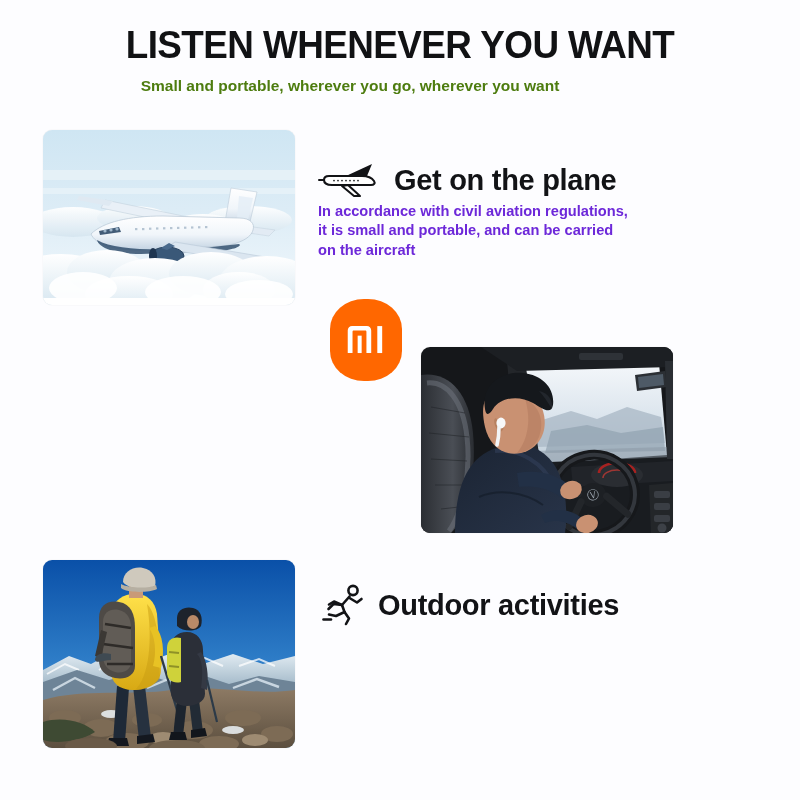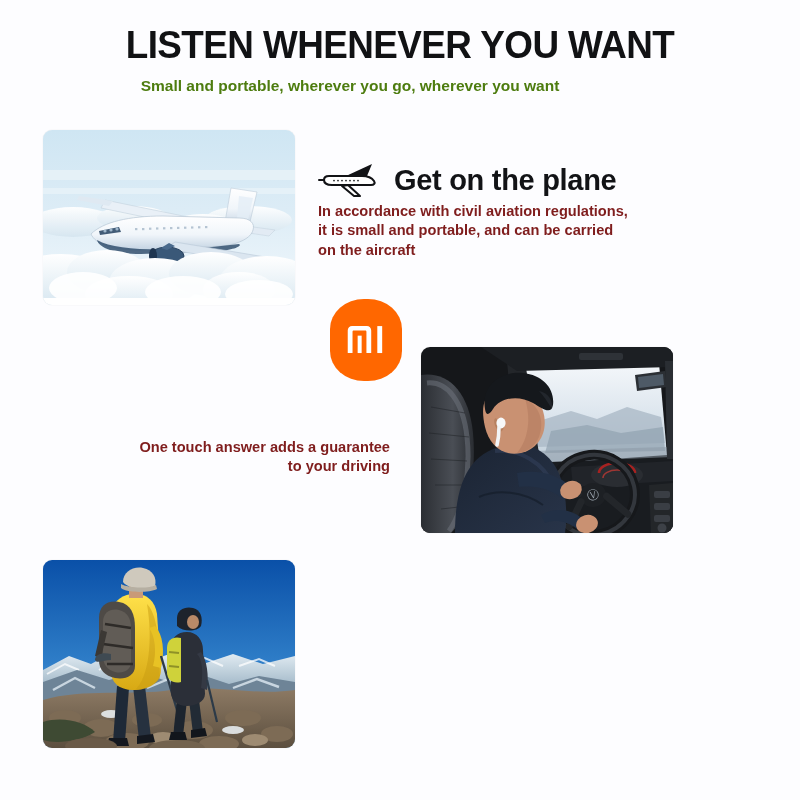--- a/index.html
+++ b/index.html
@@ -57,21 +57,21 @@
     font-weight: bold;
     color: #121316;
     letter-spacing: -0.3px;
     white-space: nowrap;
   }
   .feature-body {
     position: absolute;
     font-size: 14.6px;
     font-weight: bold;
     line-height: 1.33;
-    color: #7f1d1d;
+    color: #6d28d9;
     white-space: pre-line;
   }
 
   #head-plane { left: 318px; top: 160px; }
   #body-plane { left: 318px; top: 202px; width: 380px; }
 
   #head-drive { left: 118px; top: 396px; }
   #body-drive { left: 90px; top: 438px; width: 300px; text-align: right; }
 
   #head-outdoor { left: 320px; top: 583px; }
@@ -227,22 +227,20 @@
     <svg viewBox="0 0 46 34" width="40" height="30">
 
       <path d="M2 32 L2 6 C2 3.2 4.2 1 7 1 L24 1 C26.8 1 29 3.2 29 6 L29 32 L23.5 32 L23.5 7.5
                C23.5 6.7 22.9 6.2 22.1 6.2 L8.9 6.2 C8.1 6.2 7.5 6.7 7.5 7.5 L7.5 32 Z" fill="#ffffff"></path>
       <rect x="13.4" y="12" width="4.6" height="20" fill="#ffffff"></rect>
 
       <rect x="36" y="1" width="5.6" height="31" fill="#ffffff"></rect>
     </svg>
   </div>
 
-  <div class="feature-body" id="body-drive">One touch answer adds a guarantee
-to your driving</div>
 
   <div class="photo" id="photo-car">
     <svg viewBox="0 0 252 186" preserveAspectRatio="xMidYMid slice">
       <defs>
         <linearGradient id="wsg" x1="0" y1="0" x2="0" y2="1">
           <stop offset="0" stop-color="#f4f7fa"></stop>
           <stop offset="0.5" stop-color="#dde6ee"></stop>
           <stop offset="1" stop-color="#bfcdd9"></stop>
         </linearGradient>
         <linearGradient id="seatg" x1="0" y1="0" x2="1" y2="0">
@@ -467,14 +465,39 @@
 
         <path d="M158 92 C164 100 166 116 164 130 L158 128 C160 114 160 100 154 94 Z" fill="#343944"></path>
         <path d="M164 120 L174 162" stroke="#2c3a48" stroke-width="2.2"></path>
       </g>
 
       <ellipse cx="48" cy="186" rx="26" ry="8" fill="#6a5a48"></ellipse>
       <ellipse cx="134" cy="188" rx="28" ry="8" fill="#73634f"></ellipse>
     </svg>
   </div>
 
+  <div class="feature-head" id="head-outdoor">
+    <span class="icon" id="icon-run-wrap">
+      <svg viewBox="0 0 46 44" width="46" height="44">
+        <g fill="none" stroke="#121316" stroke-width="2.6" stroke-linecap="round" stroke-linejoin="round">
+
+          <circle cx="33" cy="7.5" r="4.6"></circle>
+
+          <path d="M29.5 13.5 L22 22 L24.5 29"></path>
+
+          <path d="M22 22 L13.5 21 L8.5 26"></path>
+
+          <path d="M29.5 15 L37 19.5 L41.5 16"></path>
+
+          <path d="M22 22 L14 18.5 L9 21.5"></path>
+
+          <path d="M24.5 29 L29 35.5 L26 41"></path>
+
+          <path d="M24.5 29 L16 33 L9 31.5"></path>
+
+          <path d="M3.5 36.5 L11 36.5"></path>
+        </g>
+      </svg>
+    </span>
+    <span class="htxt">Outdoor activities</span>
+  </div>
 
 </div>
 
 </body></html>

